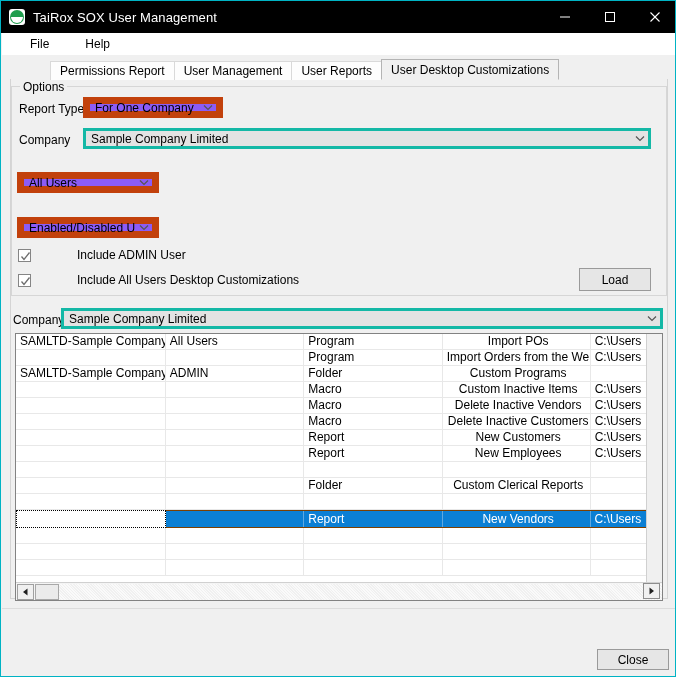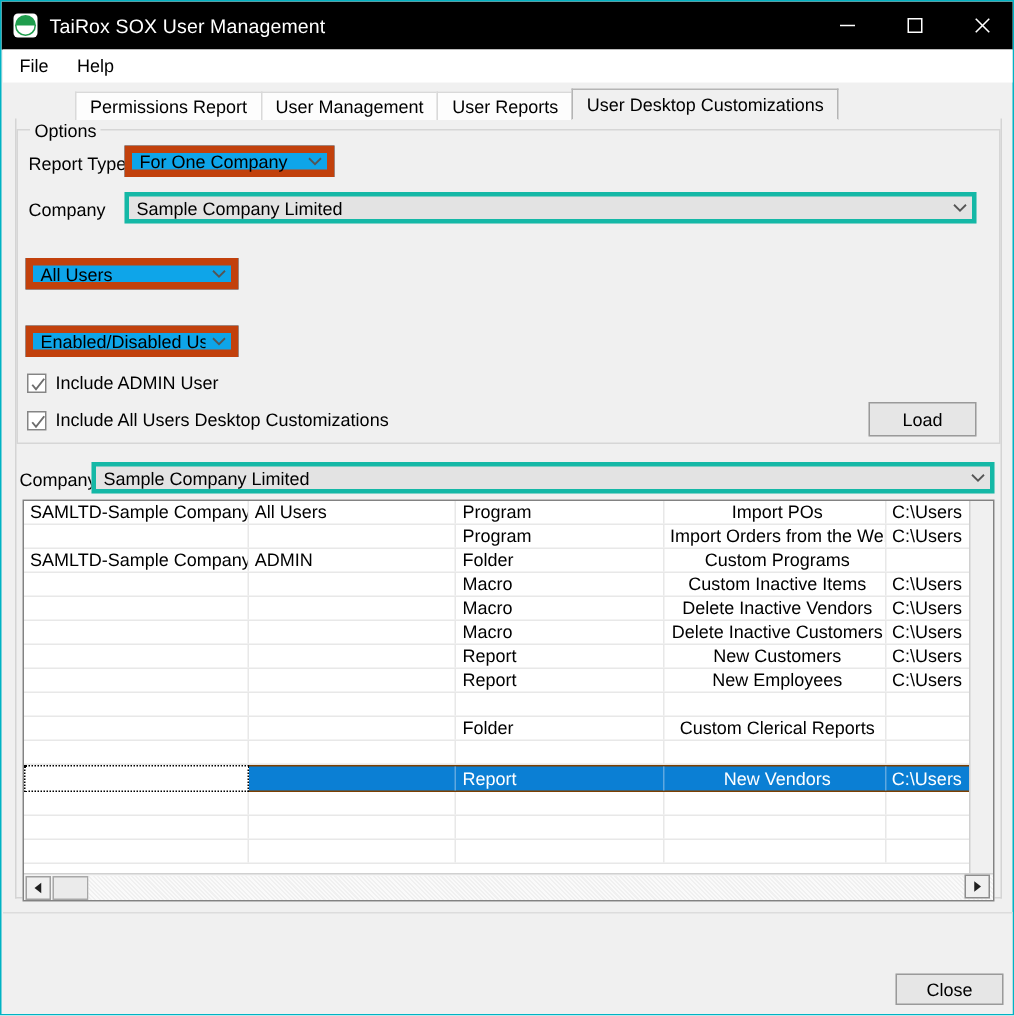--- a/index.html
+++ b/index.html
@@ -85,21 +85,21 @@
     width: 674px;
     height: 22px;
     background: #ffffff;
     display: flex;
     align-items: center;
   }
   .menu-item {
     font-size: 12px;
     color: #000;
     padding: 2px 8px;
-    margin-left: 3px;
+    margin-left: 20px;
   }
 
   
   .tabstrip {
     position: absolute;
     left: 9px; top: 58px;
     width: 658px;
     height: 21px;
     display: flex;
     align-items: flex-end;
@@ -160,22 +160,22 @@
   .lbl {
     position: absolute;
     font-size: 12px;
     color: #000;
     white-space: nowrap;
   }
 
   
   .combo {
     position: absolute;
-    background: #0ea5e9;
-    border: 5px solid #c2410c;
+    background: #8b5cf6;
+    border: 7px solid #c2410c;
     box-sizing: border-box;
     font-size: 12px;
     color: #000;
     display: flex;
     align-items: center;
   }
   .combo .combo-text {
     padding-left: 5px;
     white-space: nowrap;
     overflow: hidden;
@@ -192,20 +192,21 @@
     background: #e3e3e3;
     border: 3px solid #14b8a6;
   }
 
   
   .cbrow {
     position: absolute;
     display: flex;
     align-items: center;
     font-size: 12px;
+    gap: 40px;
   }
   .cbbox {
     width: 13px; height: 13px;
     border: 1px solid #858585;
     background: #fff;
     box-sizing: border-box;
     margin-right: 6px;
     position: relative;
     flex: 0 0 auto;
   }

